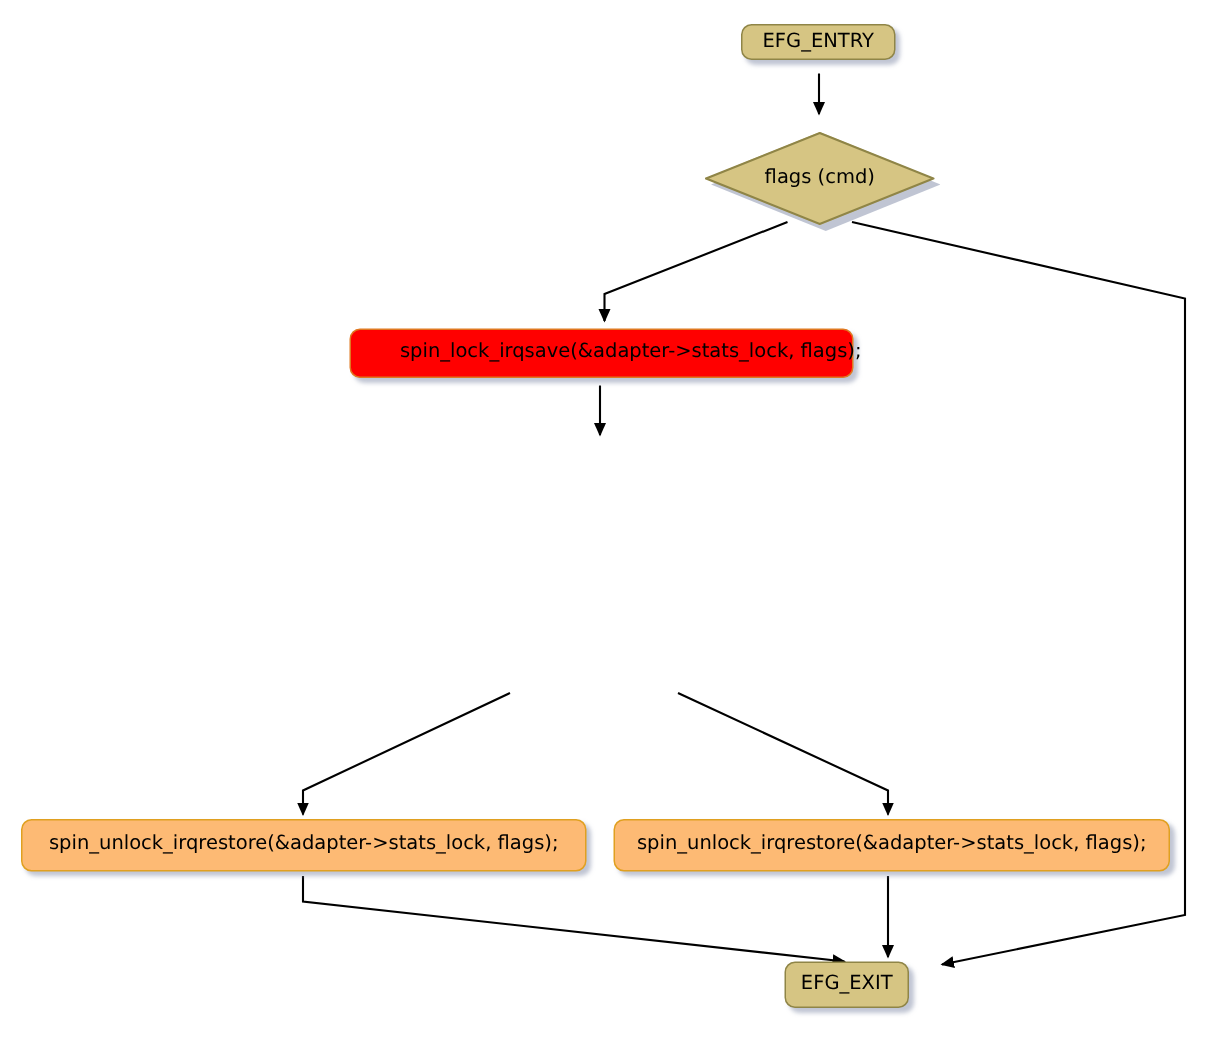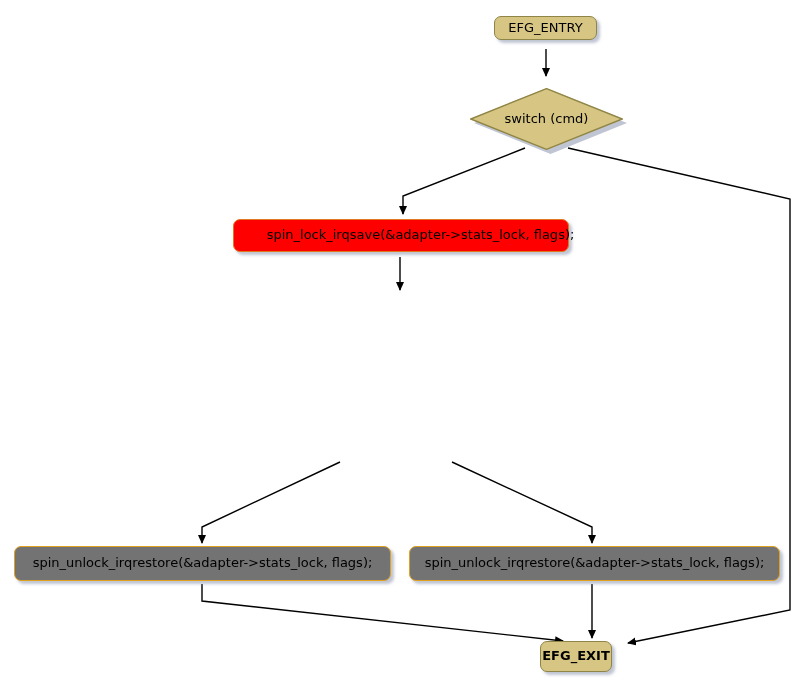--- a/index.html
+++ b/index.html
@@ -47,21 +47,21 @@
   .rect.terminal {
     background: #d6c583;
     border-color: #8f8547;
   }
   .rect.stmt-red {
     background: #ff0000;
     border-color: #e07820;
     color: #000000;
   }
   .rect.stmt-green {
-    background: #737373;
+    background: #fdba74;
     border-color: #e0a020;
     color: #000000;
   }
 
   
   .diamond {
     z-index: 3;
   }
   .diamond .dshadow {
     position: absolute;
@@ -159,33 +159,33 @@
   <div class="node rect terminal" style="left:494px; top:16px; width:103px; height:24px;">
     <span>EFG_ENTRY</span>
   </div>
 
   <div class="node diamond" style="left:470px; top:88px; width:153px; height:62px;">
     <div class="dshadow"></div>
     <div class="dbody"></div>
     <svg class="dborder" viewBox="0 0 153 62" preserveAspectRatio="none">
       <polygon points="76.5,0.7 152.3,31 76.5,61.3 0.7,31" fill="none" stroke="#8f8547" stroke-width="1.4"></polygon>
     </svg>
-    <div class="dlabel">switch (cmd)</div>
+    <div class="dlabel">flags (cmd)</div>
   </div>
 
   <div class="node rect stmt-red" style="left:233px; top:219px; width:336px; height:33px;padding-left:39px;">
     <span>spin_lock_irqsave(&amp;adapter-&gt;stats_lock, flags);</span>
   </div>
 
 
   <div class="node rect stmt-green" style="left:14px; top:546px; width:377px; height:35px;">
     <span>spin_unlock_irqrestore(&amp;adapter-&gt;stats_lock, flags);</span>
   </div>
 
   <div class="node rect stmt-green" style="left:409px; top:546px; width:371px; height:35px;">
     <span>spin_unlock_irqrestore(&amp;adapter-&gt;stats_lock, flags);</span>
   </div>
 
-  <div class="node rect terminal" style="left:540px; top:641px; width:72px; height:31px;font-weight:bold;">
+  <div class="node rect terminal" style="left:523px; top:641px; width:83px; height:31px;">
     <span>EFG_EXIT</span>
   </div>
 
 </div>
 
 </body></html>

